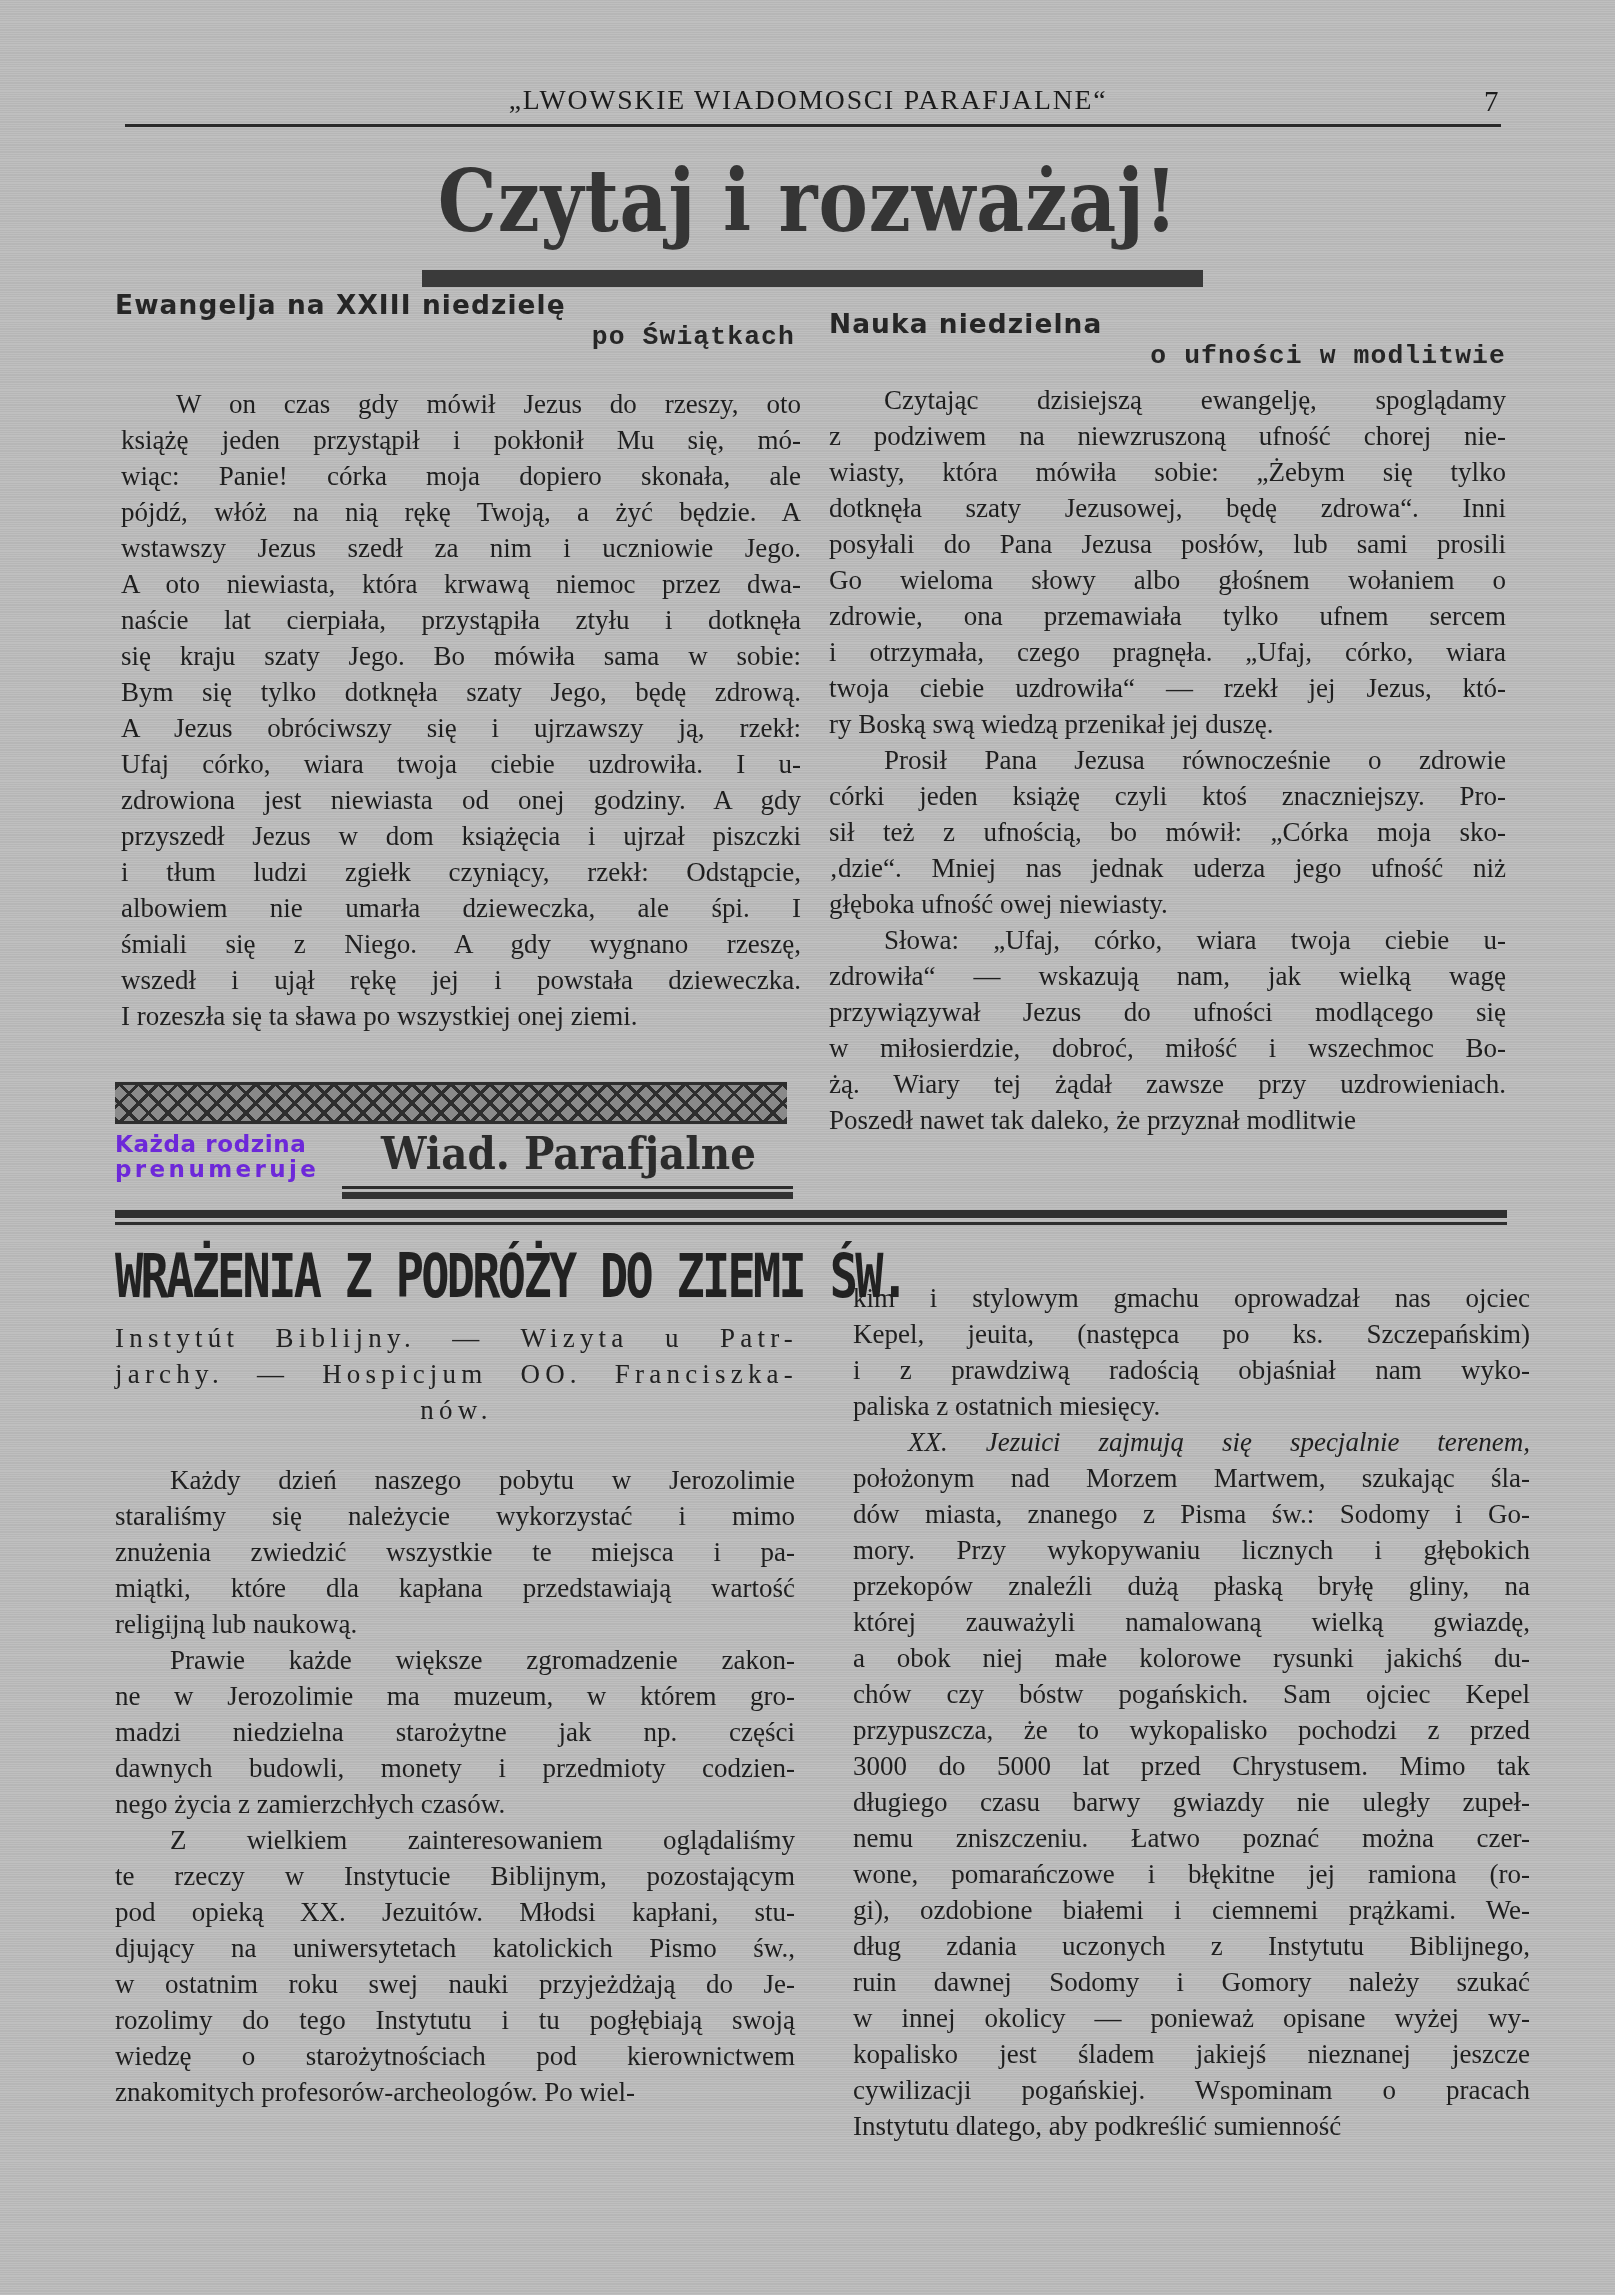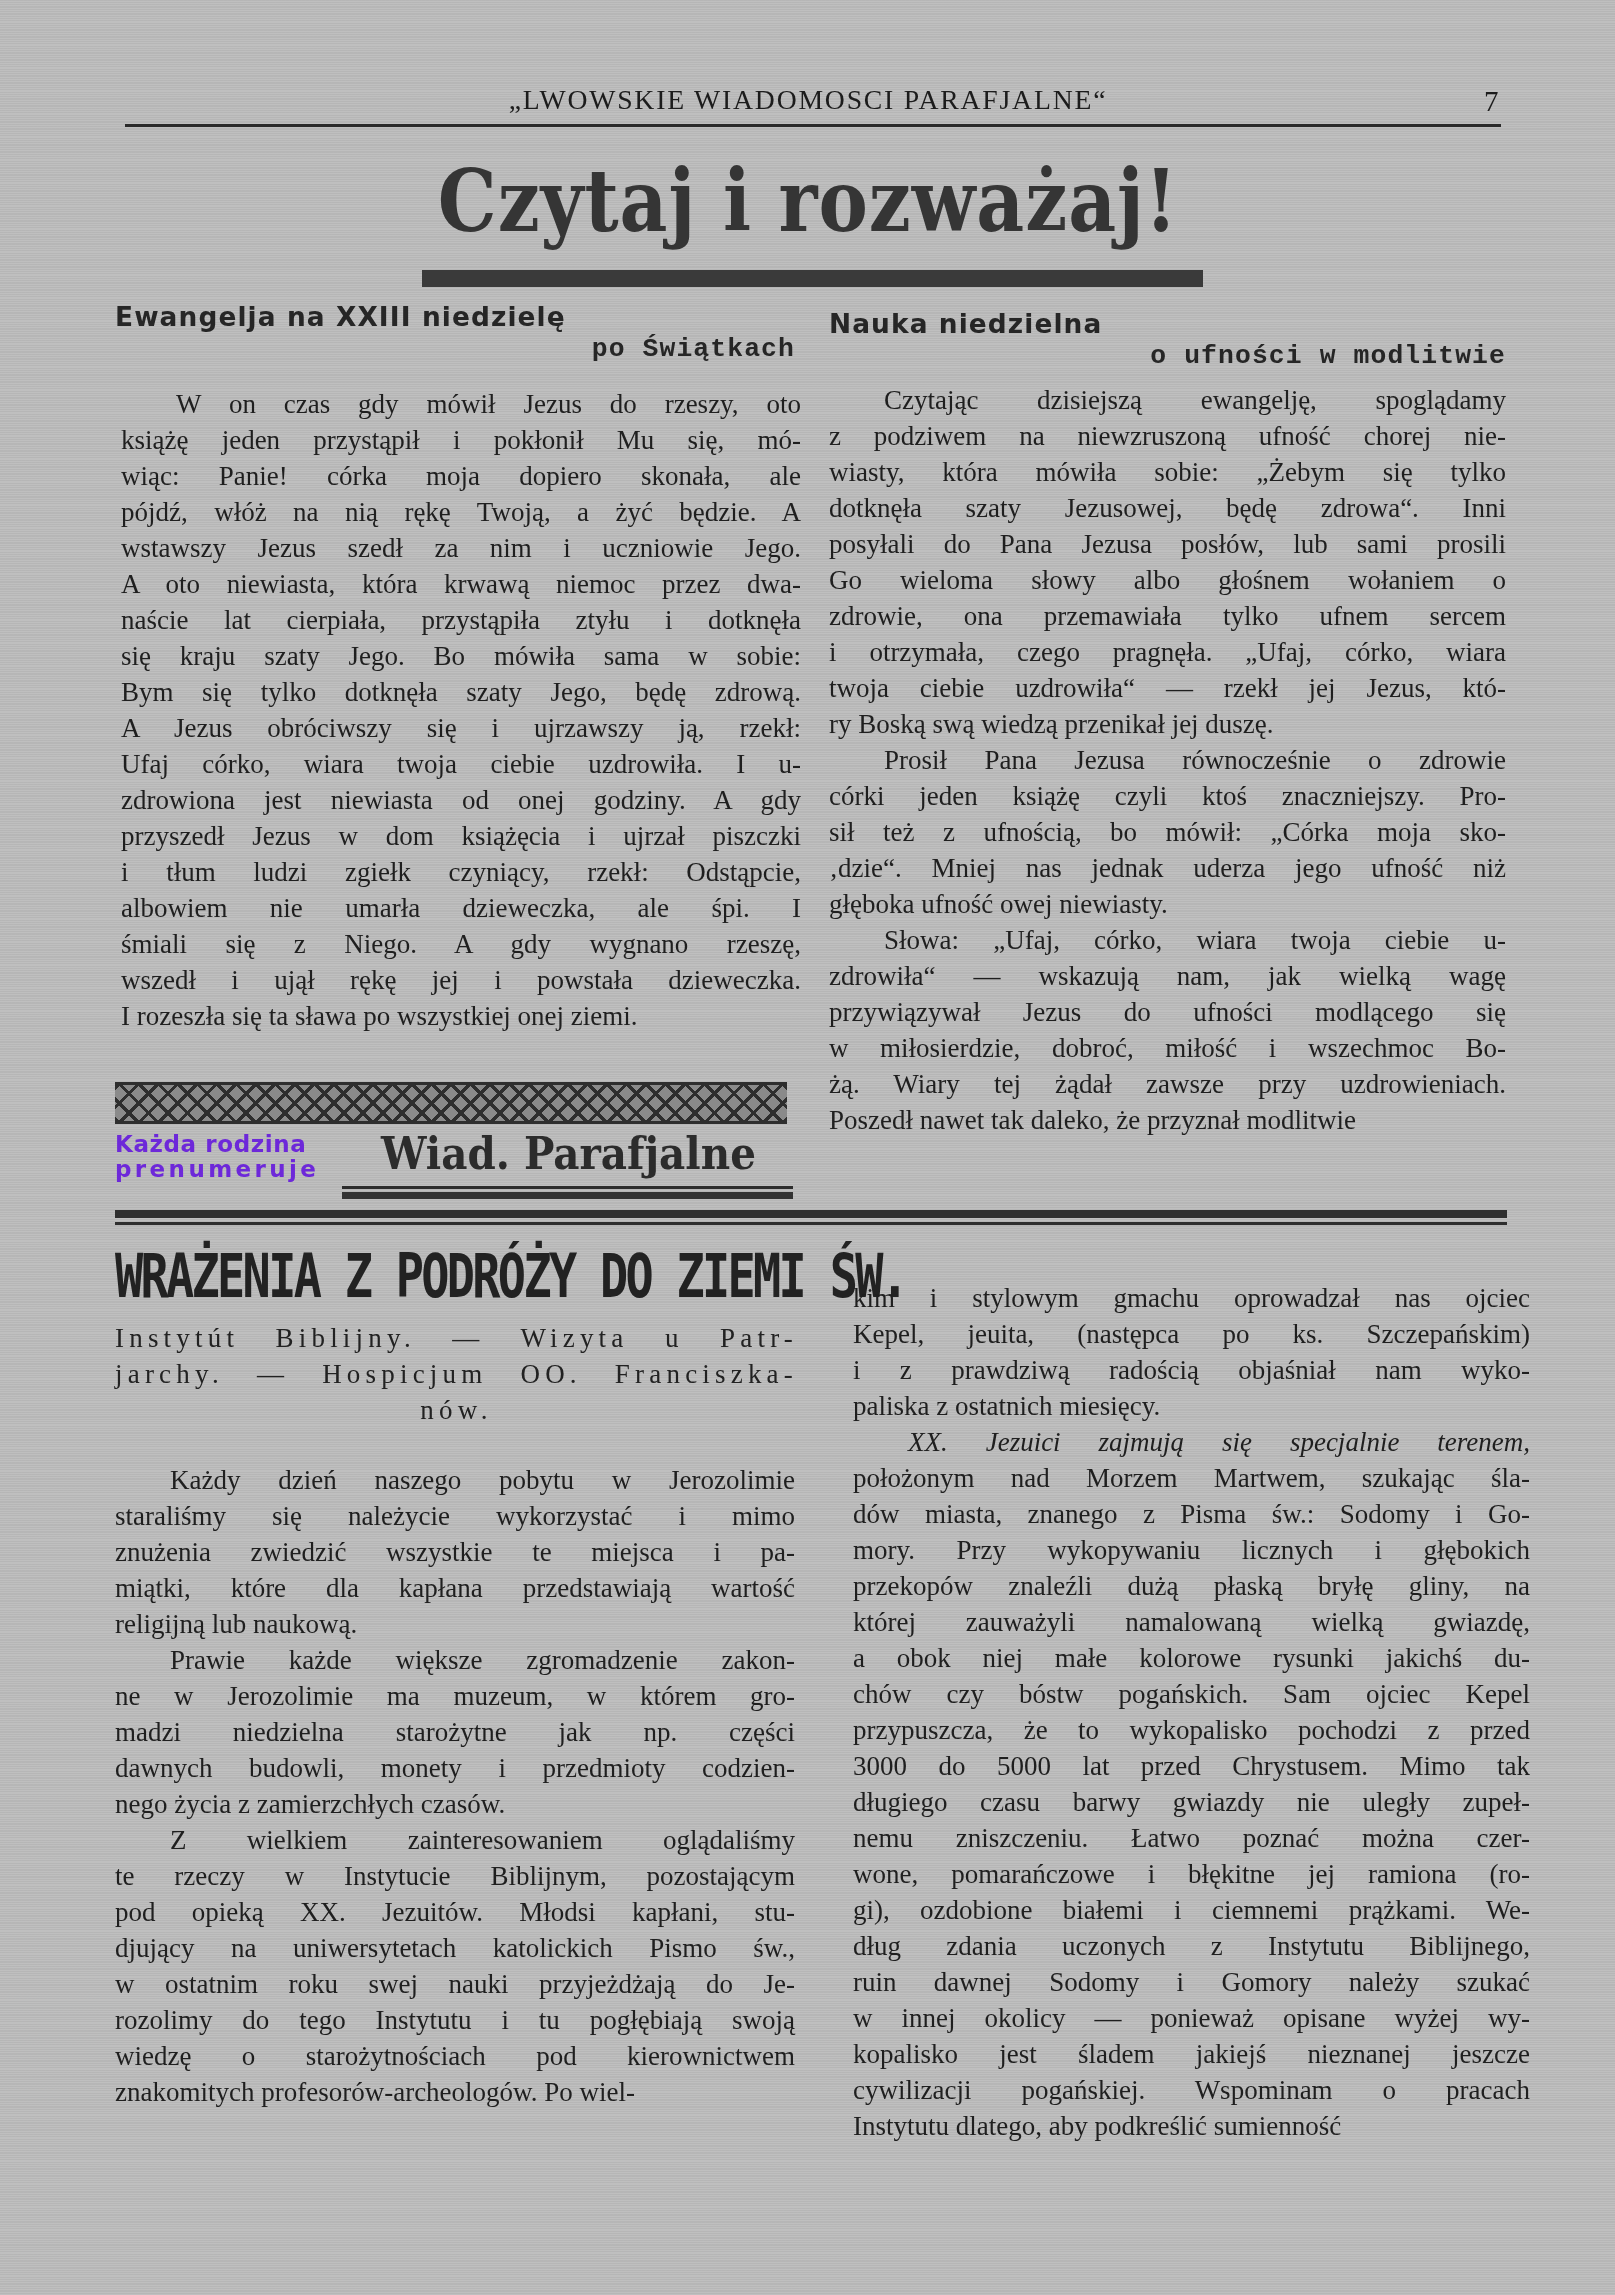--- a/index.html
+++ b/index.html
@@ -92,21 +92,21 @@
 
 <div class="page-bg"></div>
 
 <div class="abs running-head">„LWOWSKIE WIADOMOSCI PARAFJALNE“</div>
 <div class="abs page-number">7</div>
 <div class="abs head-rule"></div>
 
 <div class="abs main-title">Czytaj i rozważaj!</div>
 <div class="abs title-bar"></div>
 
-<div class="abs col-left heading-bold" style="top:300px;">
+<div class="abs col-left heading-bold" style="top:288px;">
   <span>Ewangelja na XXIII niedzielę</span>
   <span class="l2">po Świątkach</span>
 </div>
 <div class="abs col-left body" style="top:386px;margin-left:6px;" id="gospel-body">
     <span class="line" style="padding-left: 55px;">W on czas gdy mówił Jezus do rzeszy, oto</span>
     <span class="line">książę jeden przystąpił i pokłonił Mu się, mó-</span>
     <span class="line">wiąc: Panie! córka moja dopiero skonała, ale</span>
     <span class="line">pójdź, włóż na nią rękę Twoją, a żyć będzie. A</span>
     <span class="line">wstawszy Jezus szedł za nim i uczniowie Jego.</span>
     <span class="line">A oto niewiasta, która krwawą niemoc przez dwa-</span>

